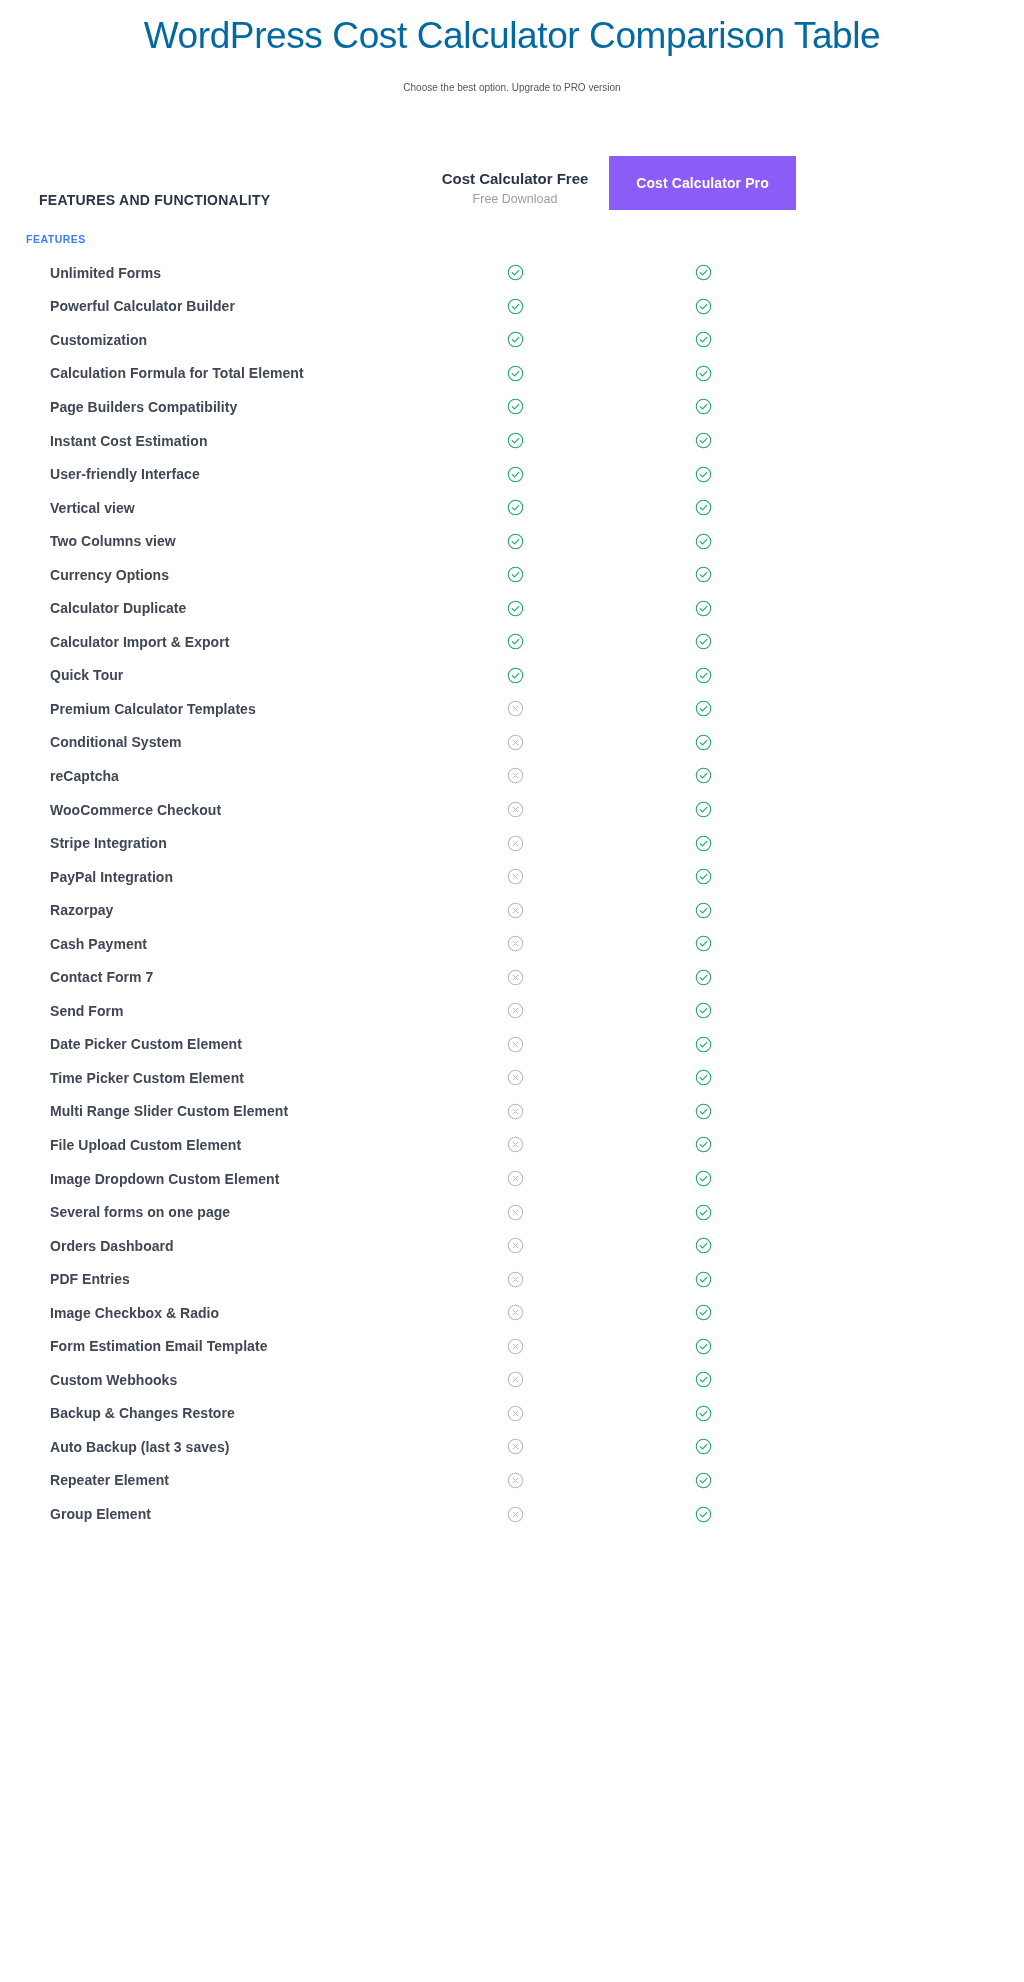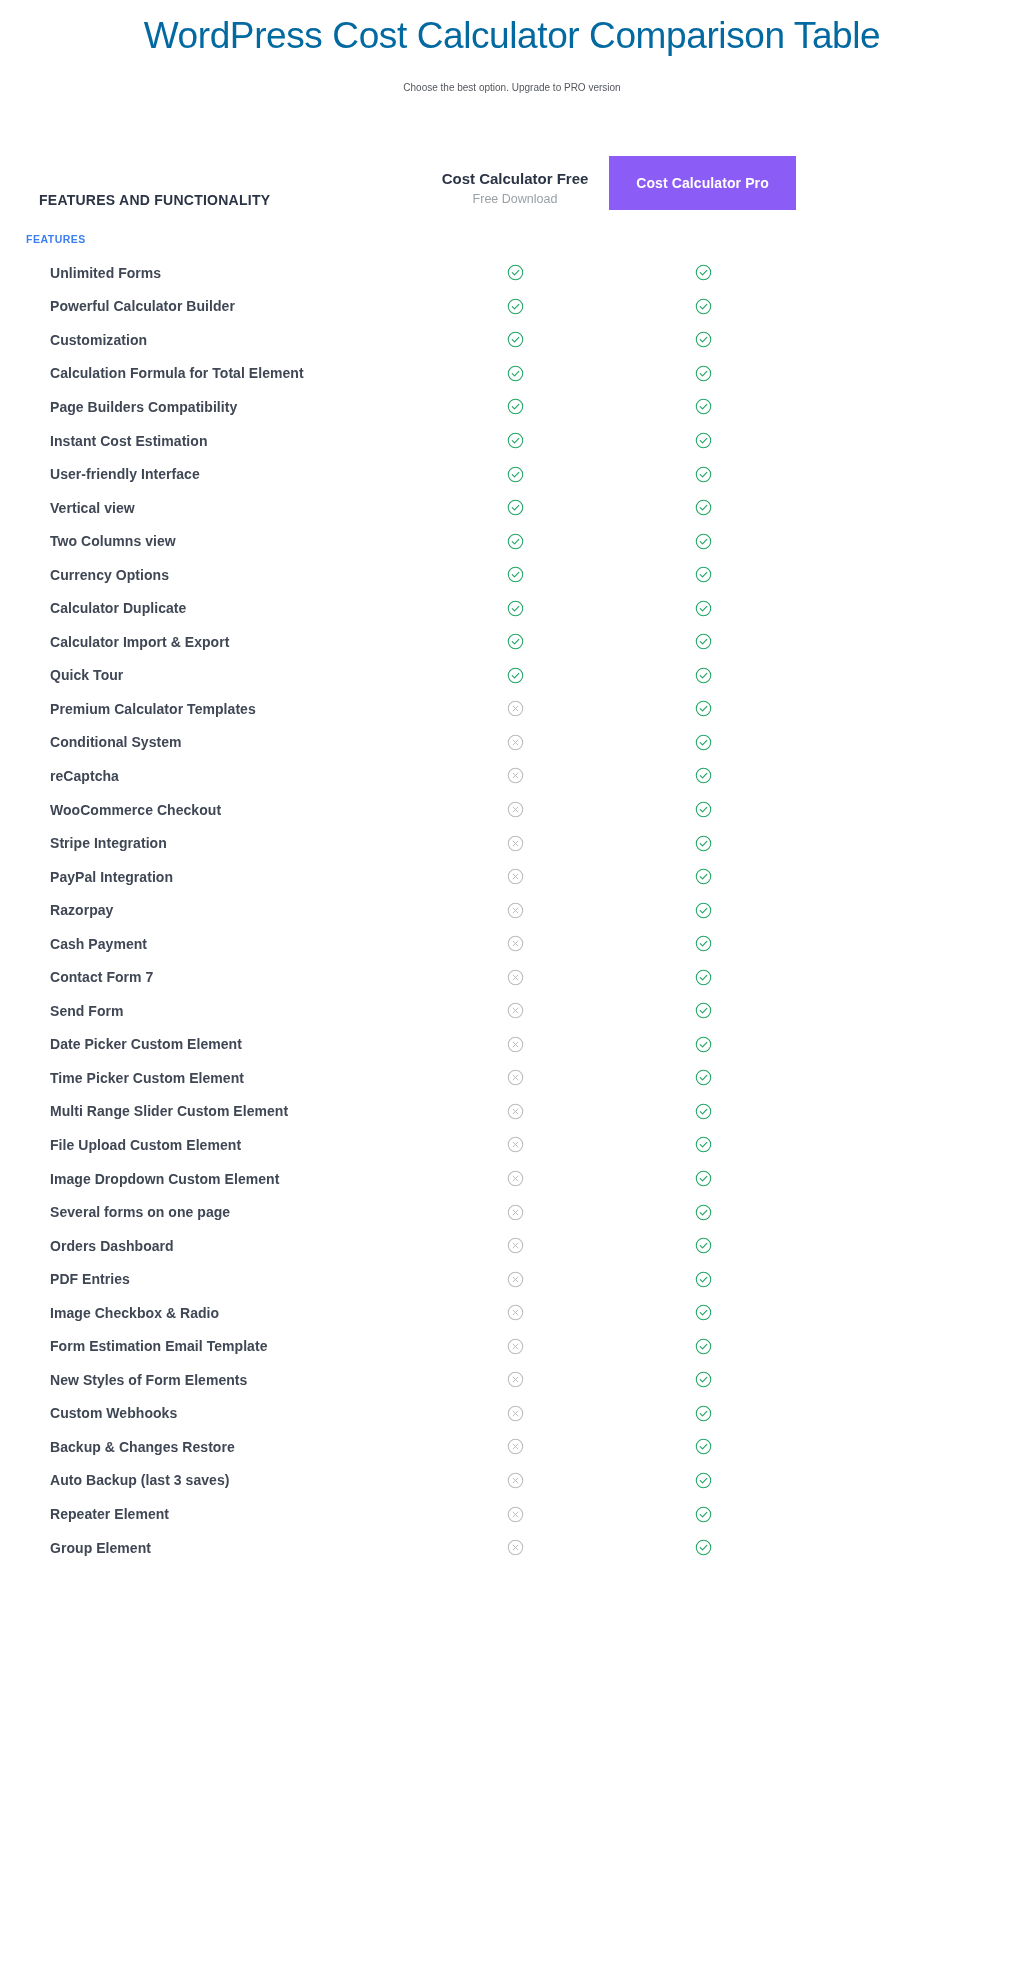--- a/index.html
+++ b/index.html
@@ -667,35 +667,20 @@
               </svg>
             </div>
             <div class="cell cell-pro">
               <svg width="17" height="17" viewBox="0 0 24 24" fill="none" class="ico ico-check">
                 <circle cx="12" cy="12" r="10.2" stroke-width="1.5" fill="none"></circle>
                 <path d="M7.4 12.2 L10.6 15.3 L16.7 8.9" stroke-width="1.6" stroke-linecap="round" stroke-linejoin="round" fill="none"></path>
               </svg>
             </div>
           </div>
           <div class="row">
-            <div class="row-label">New Styles of Form Elements</div>
-            <div class="cell cell-free">
-              <svg width="17" height="17" viewBox="0 0 24 24" fill="none" class="ico ico-cross">
-                <circle cx="12" cy="12" r="10.2" stroke-width="1.5" fill="none"></circle>
-                <path d="M8.6 8.6 L15.4 15.4 M15.4 8.6 L8.6 15.4" stroke-width="1.4" stroke-linecap="round" fill="none"></path>
-              </svg>
-            </div>
-            <div class="cell cell-pro">
-              <svg width="17" height="17" viewBox="0 0 24 24" fill="none" class="ico ico-check">
-                <circle cx="12" cy="12" r="10.2" stroke-width="1.5" fill="none"></circle>
-                <path d="M7.4 12.2 L10.6 15.3 L16.7 8.9" stroke-width="1.6" stroke-linecap="round" stroke-linejoin="round" fill="none"></path>
-              </svg>
-            </div>
-          </div>
-          <div class="row">
             <div class="row-label">Custom Webhooks</div>
             <div class="cell cell-free">
               <svg width="17" height="17" viewBox="0 0 24 24" fill="none" class="ico ico-cross">
                 <circle cx="12" cy="12" r="10.2" stroke-width="1.5" fill="none"></circle>
                 <path d="M8.6 8.6 L15.4 15.4 M15.4 8.6 L8.6 15.4" stroke-width="1.4" stroke-linecap="round" fill="none"></path>
               </svg>
             </div>
             <div class="cell cell-pro">
               <svg width="17" height="17" viewBox="0 0 24 24" fill="none" class="ico ico-check">
                 <circle cx="12" cy="12" r="10.2" stroke-width="1.5" fill="none"></circle>

